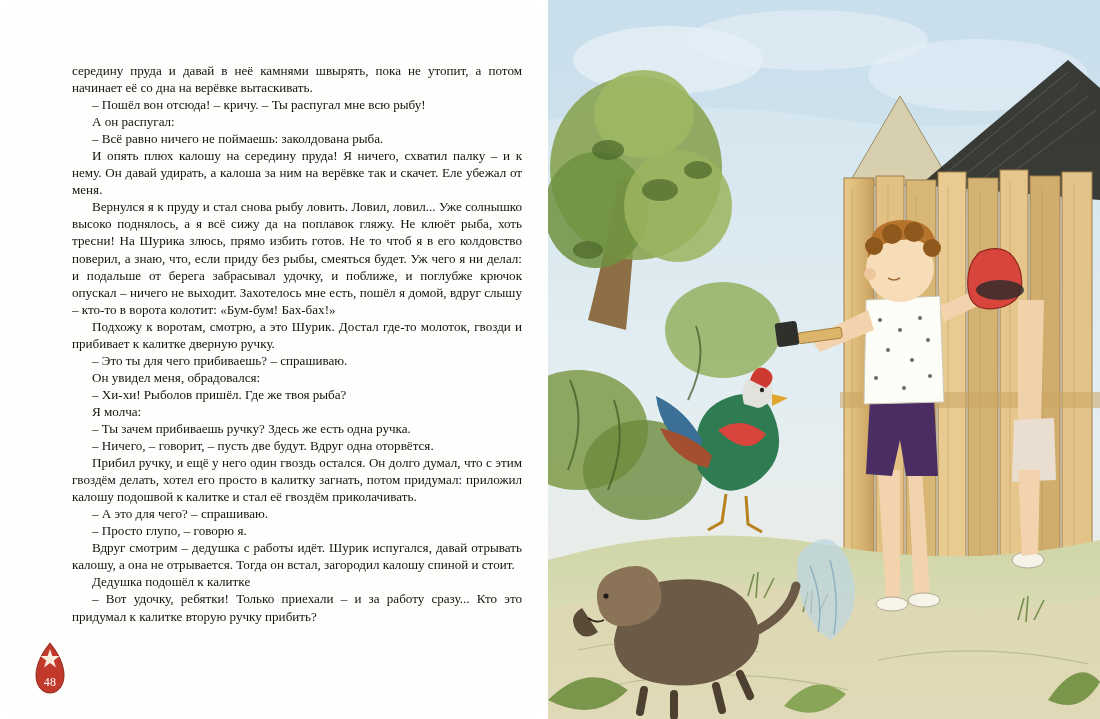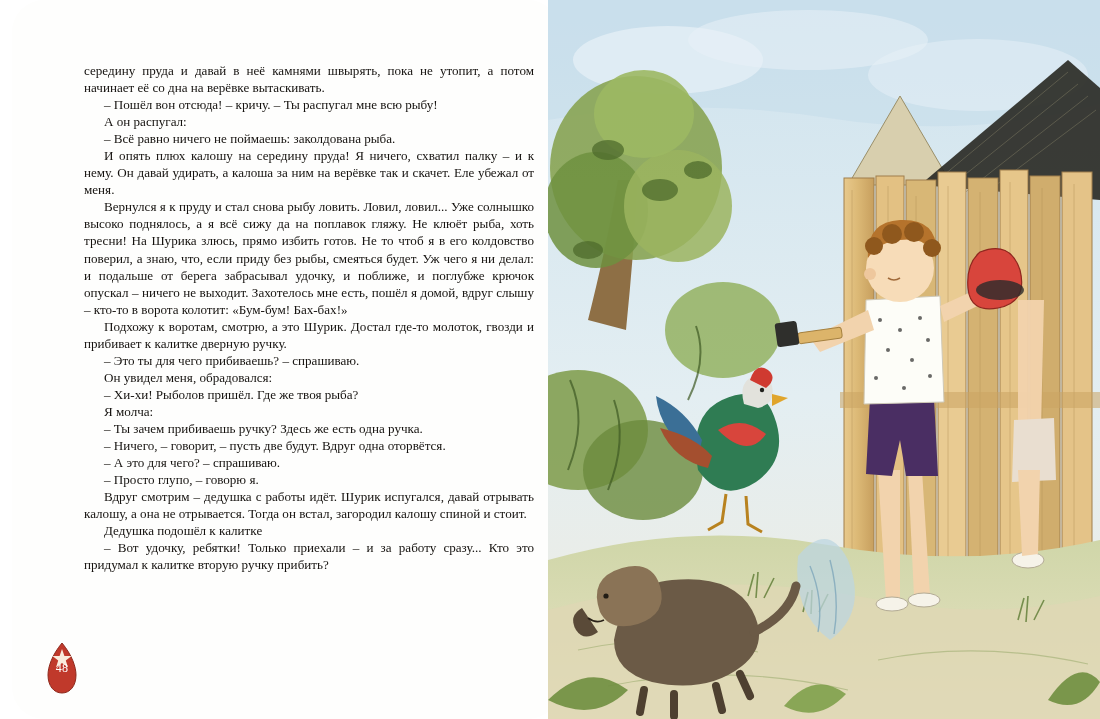--- a/index.html
+++ b/index.html
@@ -12,21 +12,21 @@
     width: 1100px;
     height: 719px;
     overflow: hidden;
     background: #ffffff;
     font-family: "Liberation Serif", serif;
   }
 
   
   .text-page {
     position: absolute;
-    left: 12px;
+    left: 0;
     top: 0;
     width: 548px;
     height: 719px;
     background: #fefefd;
     border-radius: 32px;
   }
   .text-col {
     position: absolute;
     left: 72px;
     top: 62px;
@@ -63,21 +63,21 @@
     bottom: 0;
     width: 40px;
     height: 54px;
   }
   .folio-num {
     position: relative;
     z-index: 2;
     font-size: 12px;
     color: #ffffff;
     font-family: "Liberation Serif", serif;
-    margin-bottom: 19px;
+    margin-bottom: 5px;
     letter-spacing: 0.3px;
   }
 
   
   .art-page {
     position: absolute;
     left: 548px;
     top: 0;
     width: 552px;
     height: 719px;
@@ -103,20 +103,21 @@
       <p>– Всё равно ничего не поймаешь: заколдована рыба.</p>
       <p>И опять плюх калошу на середину пруда! Я ничего, схватил палку – и к нему. Он давай удирать, а калоша за ним на верёвке так и скачет. Еле убежал от меня.</p>
       <p>Вернулся я к пруду и стал снова рыбу ловить. Ловил, ловил... Уже солнышко высоко поднялось, а я всё сижу да на поплавок гляжу. Не клюёт рыба, хоть тресни! На Шурика злюсь, прямо избить готов. Не то чтоб я в его колдовство поверил, а знаю, что, если приду без рыбы, смеяться будет. Уж чего я ни делал: и подальше от берега забрасывал удочку, и поближе, и поглубже крючок опускал – ничего не выходит. Захотелось мне есть, пошёл я домой, вдруг слышу – кто-то в ворота колотит: «Бум-бум! Бах-бах!»</p>
       <p>Подхожу к воротам, смотрю, а это Шурик. Достал где-то молоток, гвозди и прибивает к калитке дверную ручку.</p>
       <p>– Это ты для чего прибиваешь? – спрашиваю.</p>
       <p>Он увидел меня, обрадовался:</p>
       <p>– Хи-хи! Рыболов пришёл. Где же твоя рыба?</p>
       <p>Я молча:</p>
       <p>– Ты зачем прибиваешь ручку? Здесь же есть одна ручка.</p>
       <p>– Ничего, – говорит, – пусть две будут. Вдруг одна оторвётся.</p>
+      <p>Прибил ручку, и ещё у него один гвоздь остался. Он долго думал, что с этим гвоздём делать, хотел его просто в калитку загнать, потом придумал: приложил калошу подошвой к калитке и стал её гвоздём приколачивать.</p>
       <p>– А это для чего? – спрашиваю.</p>
       <p>– Просто глупо, – говорю я.</p>
       <p>Вдруг смотрим – дедушка с работы идёт. Шурик испугался, давай отрывать калошу, а она не отрывается. Тогда он встал, загородил калошу спиной и стоит.</p>
       <p>Дедушка подошёл к калитке</p>
       <p>– Вот удочку, ребятки! Только приехали – и за работу сразу... Кто это придумал к калитке вторую ручку прибить?</p>
     </div>
 
     <div class="folio">
       <svg class="folio-shape" viewBox="0 0 40 54">
         <path d="M20 2 C30 14 34 26 34 34 C34 45 28 52 20 52 C12 52 6 45 6 34 C6 26 10 14 20 2 Z" fill="#c0392b" stroke="#8d2a1e" stroke-width="1"></path>

